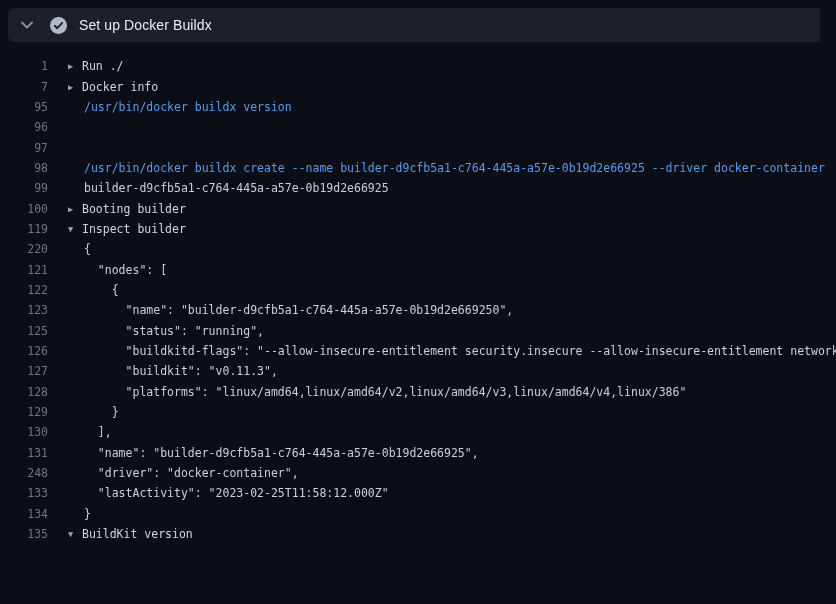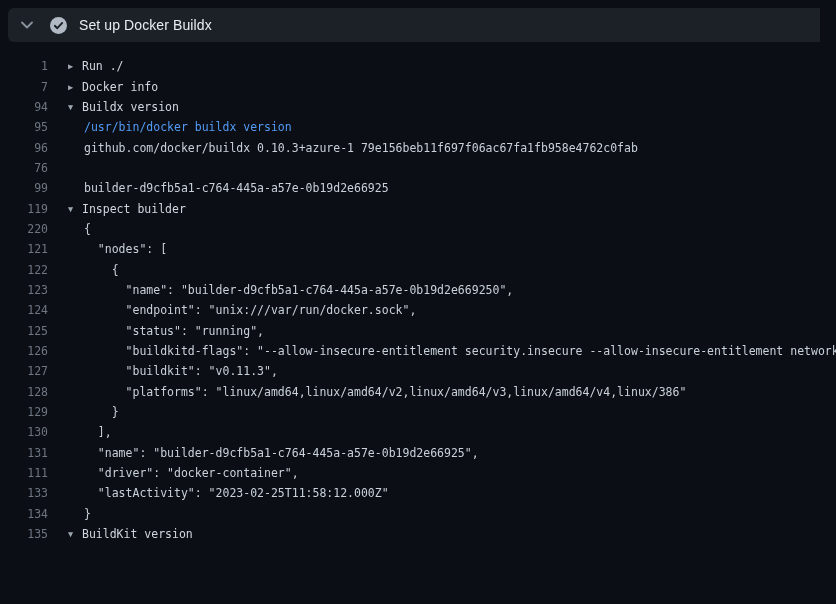--- a/index.html
+++ b/index.html
@@ -114,36 +114,36 @@
       <path d="M4.8 8.8 L7.3 11.2 L12.2 5.9" fill="none" stroke="#1c2128" stroke-width="1.9" stroke-linecap="round" stroke-linejoin="round"></path>
     </svg>
   </span>
   <span class="step-title">Set up Docker Buildx</span>
 </div>
 
 <div class="log-area">
   <div>
       <div class="line"><span class="num">1</span><span class="content group-collapsed"><span class="caret">▶</span><span class="txt">Run ./</span></span></div>
       <div class="line"><span class="num">7</span><span class="content group-collapsed"><span class="caret">▶</span><span class="txt">Docker info</span></span></div>
-      <div class="line"><span class="num">94</span><span class="content group-expanded"><span class="caret">▼</span><span class="txt">Buildx version</span></span></div>
       <div class="line"><span class="num">95</span><span class="content command"><span class="txt">/usr/bin/docker buildx version</span></span></div>
-      <div class="line"><span class="num">96</span><span class="content output"><span class="txt">github.com/docker/buildx 0.10.3+azure-1 79e156beb11f697f06ac67fa1fb958e4762c0fab</span></span></div>
-      <div class="line"><span class="num">76</span></div>
+      <div class="line"><span class="num">96</span></div>
+      <div class="line"><span class="num">97</span></div>
+      <div class="line"><span class="num">98</span><span class="content command"><span class="txt">/usr/bin/docker buildx create --name builder-d9cfb5a1-c764-445a-a57e-0b19d2e66925 --driver docker-container</span></span></div>
       <div class="line"><span class="num">99</span><span class="content output"><span class="txt">builder-d9cfb5a1-c764-445a-a57e-0b19d2e66925</span></span></div>
+      <div class="line"><span class="num">100</span><span class="content group-collapsed"><span class="caret">▶</span><span class="txt">Booting builder</span></span></div>
       <div class="line"><span class="num">119</span><span class="content group-expanded"><span class="caret">▼</span><span class="txt">Inspect builder</span></span></div>
       <div class="line"><span class="num">220</span><span class="content output"><span class="txt">{</span></span></div>
       <div class="line"><span class="num">121</span><span class="content output"><span class="txt">  "nodes": [</span></span></div>
       <div class="line"><span class="num">122</span><span class="content output"><span class="txt">    {</span></span></div>
       <div class="line"><span class="num">123</span><span class="content output"><span class="txt">      "name": "builder-d9cfb5a1-c764-445a-a57e-0b19d2e669250",</span></span></div>
-      <div class="line"><span class="num">124</span><span class="content output"><span class="txt">      "endpoint": "unix:///var/run/docker.sock",</span></span></div>
       <div class="line"><span class="num">125</span><span class="content output"><span class="txt">      "status": "running",</span></span></div>
       <div class="line"><span class="num">126</span><span class="content output"><span class="txt">      "buildkitd-flags": "--allow-insecure-entitlement security.insecure --allow-insecure-entitlement network.host",</span></span></div>
       <div class="line"><span class="num">127</span><span class="content output"><span class="txt">      "buildkit": "v0.11.3",</span></span></div>
       <div class="line"><span class="num">128</span><span class="content output"><span class="txt">      "platforms": "linux/amd64,linux/amd64/v2,linux/amd64/v3,linux/amd64/v4,linux/386"</span></span></div>
       <div class="line"><span class="num">129</span><span class="content output"><span class="txt">    }</span></span></div>
       <div class="line"><span class="num">130</span><span class="content output"><span class="txt">  ],</span></span></div>
       <div class="line"><span class="num">131</span><span class="content output"><span class="txt">  "name": "builder-d9cfb5a1-c764-445a-a57e-0b19d2e66925",</span></span></div>
-      <div class="line"><span class="num">111</span><span class="content output"><span class="txt">  "driver": "docker-container",</span></span></div>
+      <div class="line"><span class="num">248</span><span class="content output"><span class="txt">  "driver": "docker-container",</span></span></div>
       <div class="line"><span class="num">133</span><span class="content output"><span class="txt">  "lastActivity": "2023-02-25T11:58:12.000Z"</span></span></div>
       <div class="line"><span class="num">134</span><span class="content output"><span class="txt">}</span></span></div>
       <div class="line"><span class="num">135</span><span class="content group-expanded"><span class="caret">▼</span><span class="txt">BuildKit version</span></span></div>
     </div>
 </div>
 
 </body></html>

